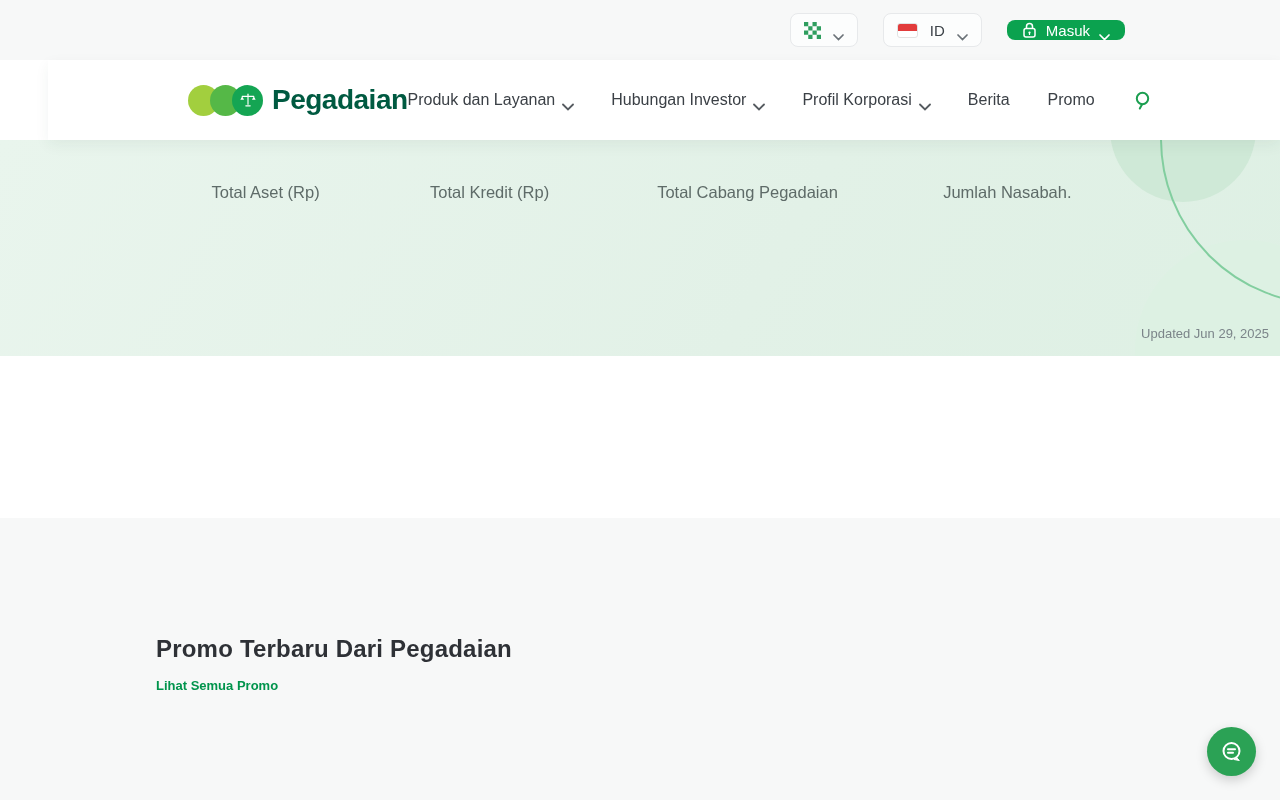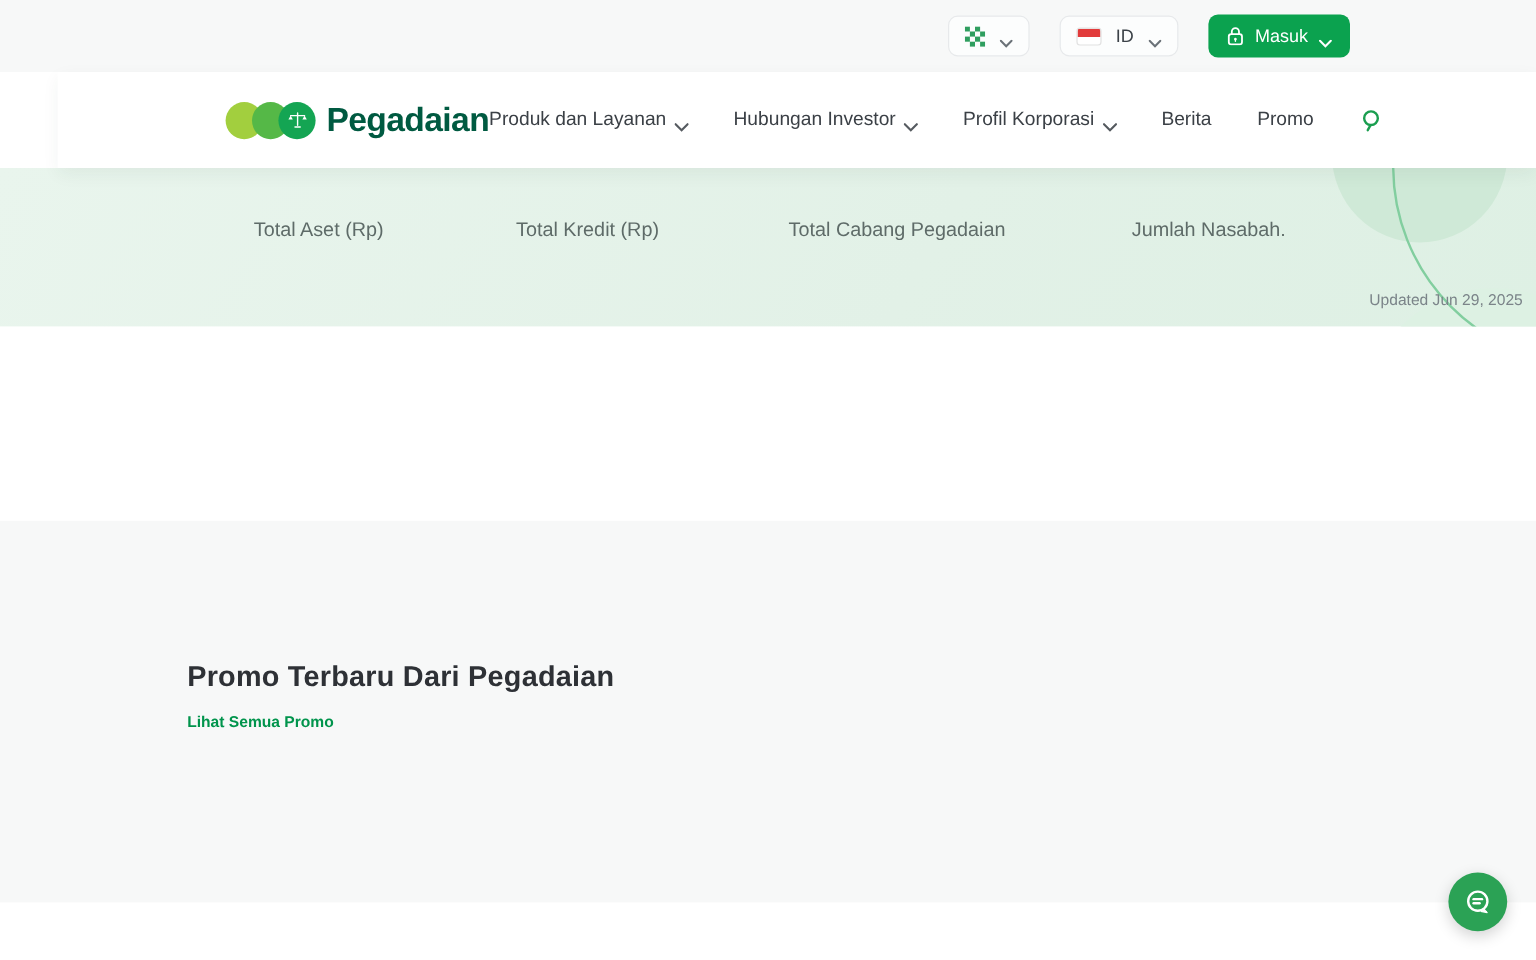--- a/index.html
+++ b/index.html
@@ -39,21 +39,21 @@
     border:1px solid #e2e2e2;
     overflow:hidden;
     display:inline-block;
     background:linear-gradient(to bottom,#e23b3b 0 50%,#ffffff 50% 100%);
   }
   .masuk-btn {
     display:flex; align-items:center; gap:9px;
     background:#0ba24f;
     border:none;
     border-radius:8px;
-    height:36px;
+    height:20px;
     padding:0 15px;
     color:#ffffff;
     font-size:15px;
     cursor:pointer;
   }
 
   
   .navbar {
     height:80px;
     background:#ffffff;
@@ -88,21 +88,21 @@
     display:flex; align-items:center; gap:7px;
     font-size:16px;
     color:#3b4046;
     cursor:pointer;
     white-space:nowrap;
   }
   .nav-search { cursor:pointer; display:flex; align-items:center; }
 
   
   .hero {
-    height:132px;
+    height:216px;
     background:linear-gradient(120deg,#e9f5ed 0%,#e2f1e7 60%,#def0e4 100%);
     position:relative;
     overflow:hidden;
   }
   .decor-a {
     position:absolute; width:146px; height:146px; border-radius:50%;
     background:#cfe9d7; top:-84px; right:24px;
   }
   .decor-b {
     position:absolute; width:220px; height:220px; border-radius:50%;

